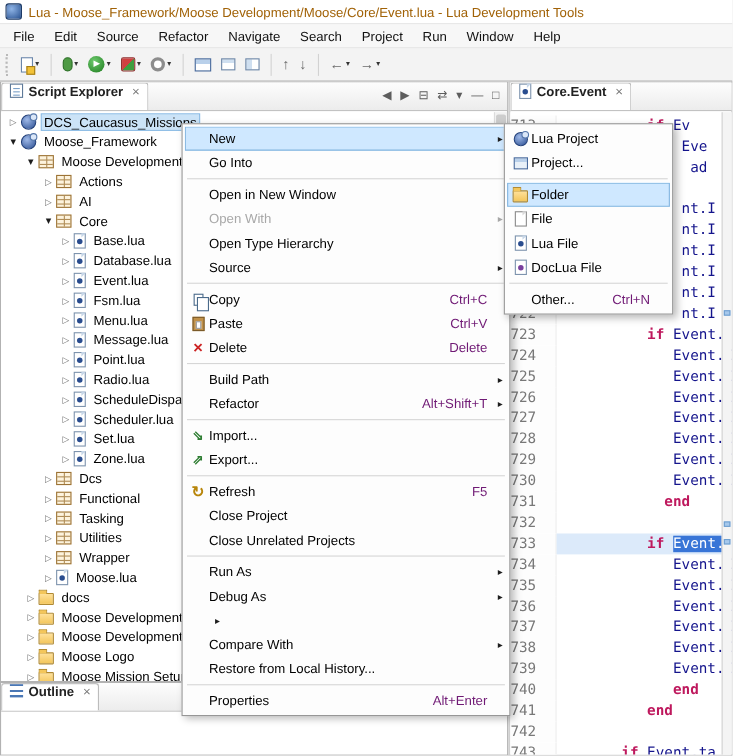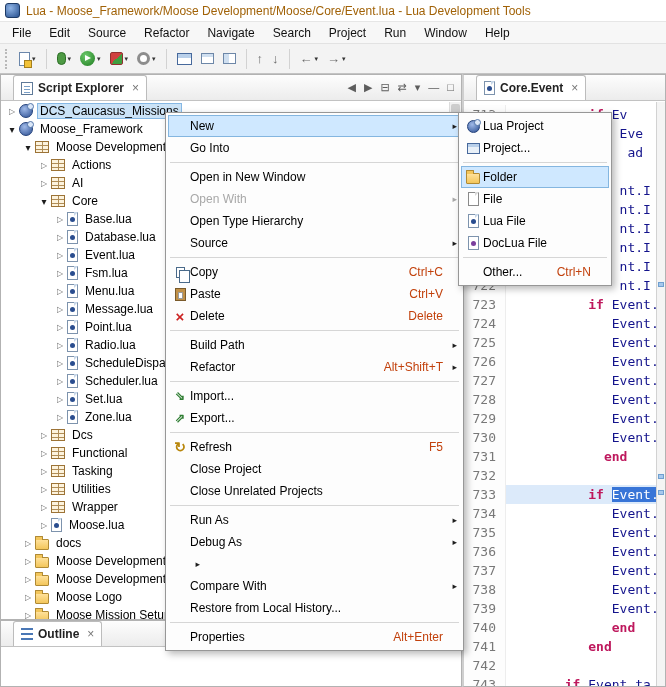--- a/index.html
+++ b/index.html
@@ -32,21 +32,21 @@
   .ti-perspective{width:15px;height:12px;border:1px solid #47699c;background:linear-gradient(#b9d0ea 0 4px,#fff 4px)}
   .ti-view{width:13px;height:11px;border:1px solid #6d87a8;background:linear-gradient(#cfdff0 0 3px,#fff 3px)}
   .ti-view2{width:13px;height:11px;border:1px solid #6d87a8;background:linear-gradient(90deg,#cfdff0 0 5px,#fff 5px)}
 
   
   .panel{position:absolute;background:#fff;border:1px solid #b2b2b2}
   .explorer{left:0;top:74px;width:462px;height:546px}
   .outline{left:0;top:620px;width:462px;height:67px}
   .editor-panel{left:462px;top:74px;width:204px;height:613px;border-left:2px solid #cfcfcf}
   .tabbar{height:26px;background:linear-gradient(#fdfdfd,#ececec);border-bottom:1px solid #c2c2c2;display:flex;align-items:flex-end;position:relative}
-  .tab{height:25px;display:flex;align-items:center;gap:5px;padding:0 7px;margin-left:12px;background:#fff;
+  .tab{height:25px;display:flex;align-items:flex-start;gap:5px;padding:0 7px;margin-left:0;background:#fff;
     border:1px solid #bcbcbc;border-bottom:none;border-radius:3px 3px 0 0;font-weight:bold;color:#222;white-space:nowrap}
   .tab .close{color:#777;font-weight:normal;font-size:12px;margin-left:3px}
   .paneltools{margin-left:auto;align-self:center;display:flex;align-items:center;gap:8px;padding-right:7px;color:#5d5d5d;font-size:11px}
   .ptool{line-height:1}
 
   
   .tree{position:absolute;left:0;top:27px;right:12px;bottom:0;background:#fff;overflow:hidden}
   .trow{height:18px;display:flex;align-items:center;white-space:nowrap;overflow:hidden}
   .arrow{width:14px;flex:none;text-align:center;font-size:8px;color:#6f6f6f}
   .arrow.exp{color:#1c1c1c;font-size:10px}
@@ -75,39 +75,39 @@
   .ico-projgen{width:13px;height:11px;border:1px solid #47699c;background:linear-gradient(#b9d0ea 0 3px,#e8f0f8 3px);flex:none}
   .ico-explorer{width:12px;height:13px;background:#fff;border:1px solid #5f7a99;position:relative;flex:none}
   .ico-explorer::after{content:"";position:absolute;left:2px;right:2px;top:3px;height:1px;background:#7aa0c8;box-shadow:0 3px 0 #7aa0c8,0 6px 0 #7aa0c8}
   .ico-outline{width:12px;height:12px;flex:none;
     background:linear-gradient(#4a77b5 0 2px,transparent 2px 5px,#4a77b5 5px 7px,transparent 7px 10px,#4a77b5 10px 12px)}
 
   
   .ed-content{position:absolute;left:0;top:27px;right:0;bottom:0;background:#fff;padding-top:3px;overflow:hidden;
     font-family:"DejaVu Sans Mono",monospace;font-size:13px}
   .cl{height:19px;display:flex;align-items:center}
-  .ln{width:42px;flex:none;text-align:right;padding-right:9px;color:#787878;background:#fdfdfd;border-right:1px solid #ededed;align-self:stretch;line-height:19px}
+  .ln{width:42px;flex:none;padding-right:9px;color:#787878;background:#fdfdfd;border-right:1px solid #ededed;align-self:stretch;line-height:19px}
   .ct{flex:1;white-space:pre;overflow:hidden;padding-left:4px;line-height:19px}
   .cl.cur .ct{background:#dceafa}
   .kw{color:#be185d;font-weight:bold}
   .id{color:#14148c}
   .sel{background:#3875d7;color:#fff}
   .ruler{position:absolute;right:0;top:27px;bottom:0;width:9px;background:#f4f4f4;border-left:1px solid #d2d2d2}
   .rmark{position:absolute;left:1px;width:6px;height:5px;background:#a6c8ec;border:1px solid #6f9fd0}
 
   
   .menu{position:absolute;background:#fdfdfd;border:1px solid #979797;box-shadow:3px 3px 7px rgba(0,0,0,.28);padding:2px;z-index:50}
   .context{left:165px;top:112px;width:299px}
   .submenu{left:458px;top:112px;width:154px;z-index:60}
   .mi{height:22px;display:flex;align-items:center;padding:0 2px}
   .mi.hl{background:#cfe8ff;box-shadow:inset 0 0 0 1px #84b6e0}
   .mi.disabled .mlabel,.mi.disabled .marr{color:#a8a8a8}
   .micon{width:20px;flex:none;display:flex;align-items:center;justify-content:center;position:relative}
   .mlabel{flex:1;white-space:nowrap}
-  .mshort{color:#c2410c;padding-right:4px;white-space:nowrap}
+  .mshort{color:#701a75;padding-right:4px;white-space:nowrap}
   .marr{width:12px;flex:none;text-align:right;font-size:9px;color:#1e1e1e;padding-right:2px}
   .msep{height:1px;background:#d6d6d6;margin:3px 2px}
   .mic-copy{width:9px;height:11px;background:#fff;border:1px solid #4a6a8a;position:relative}
   .mic-copy::after{content:"";position:absolute;left:2px;top:2px;width:9px;height:11px;background:#fff;border:1px solid #4a6a8a}
   .mic-paste{width:11px;height:13px;background:#c09048;border:1px solid #7a5a2a;position:relative}
   .mic-paste::after{content:"";position:absolute;left:2px;right:2px;top:3px;bottom:1px;background:#fff;border:1px solid #9a9a9a}
   .g-del{color:#cc2222;font-weight:bold;font-size:15px}
   .g-imp,.g-exp{color:#2e7d32;font-weight:bold;font-size:12px}
   .g-ref{color:#b8860b;font-weight:bold;font-size:14px}
   .sm .ico-project{width:13px;height:13px}

